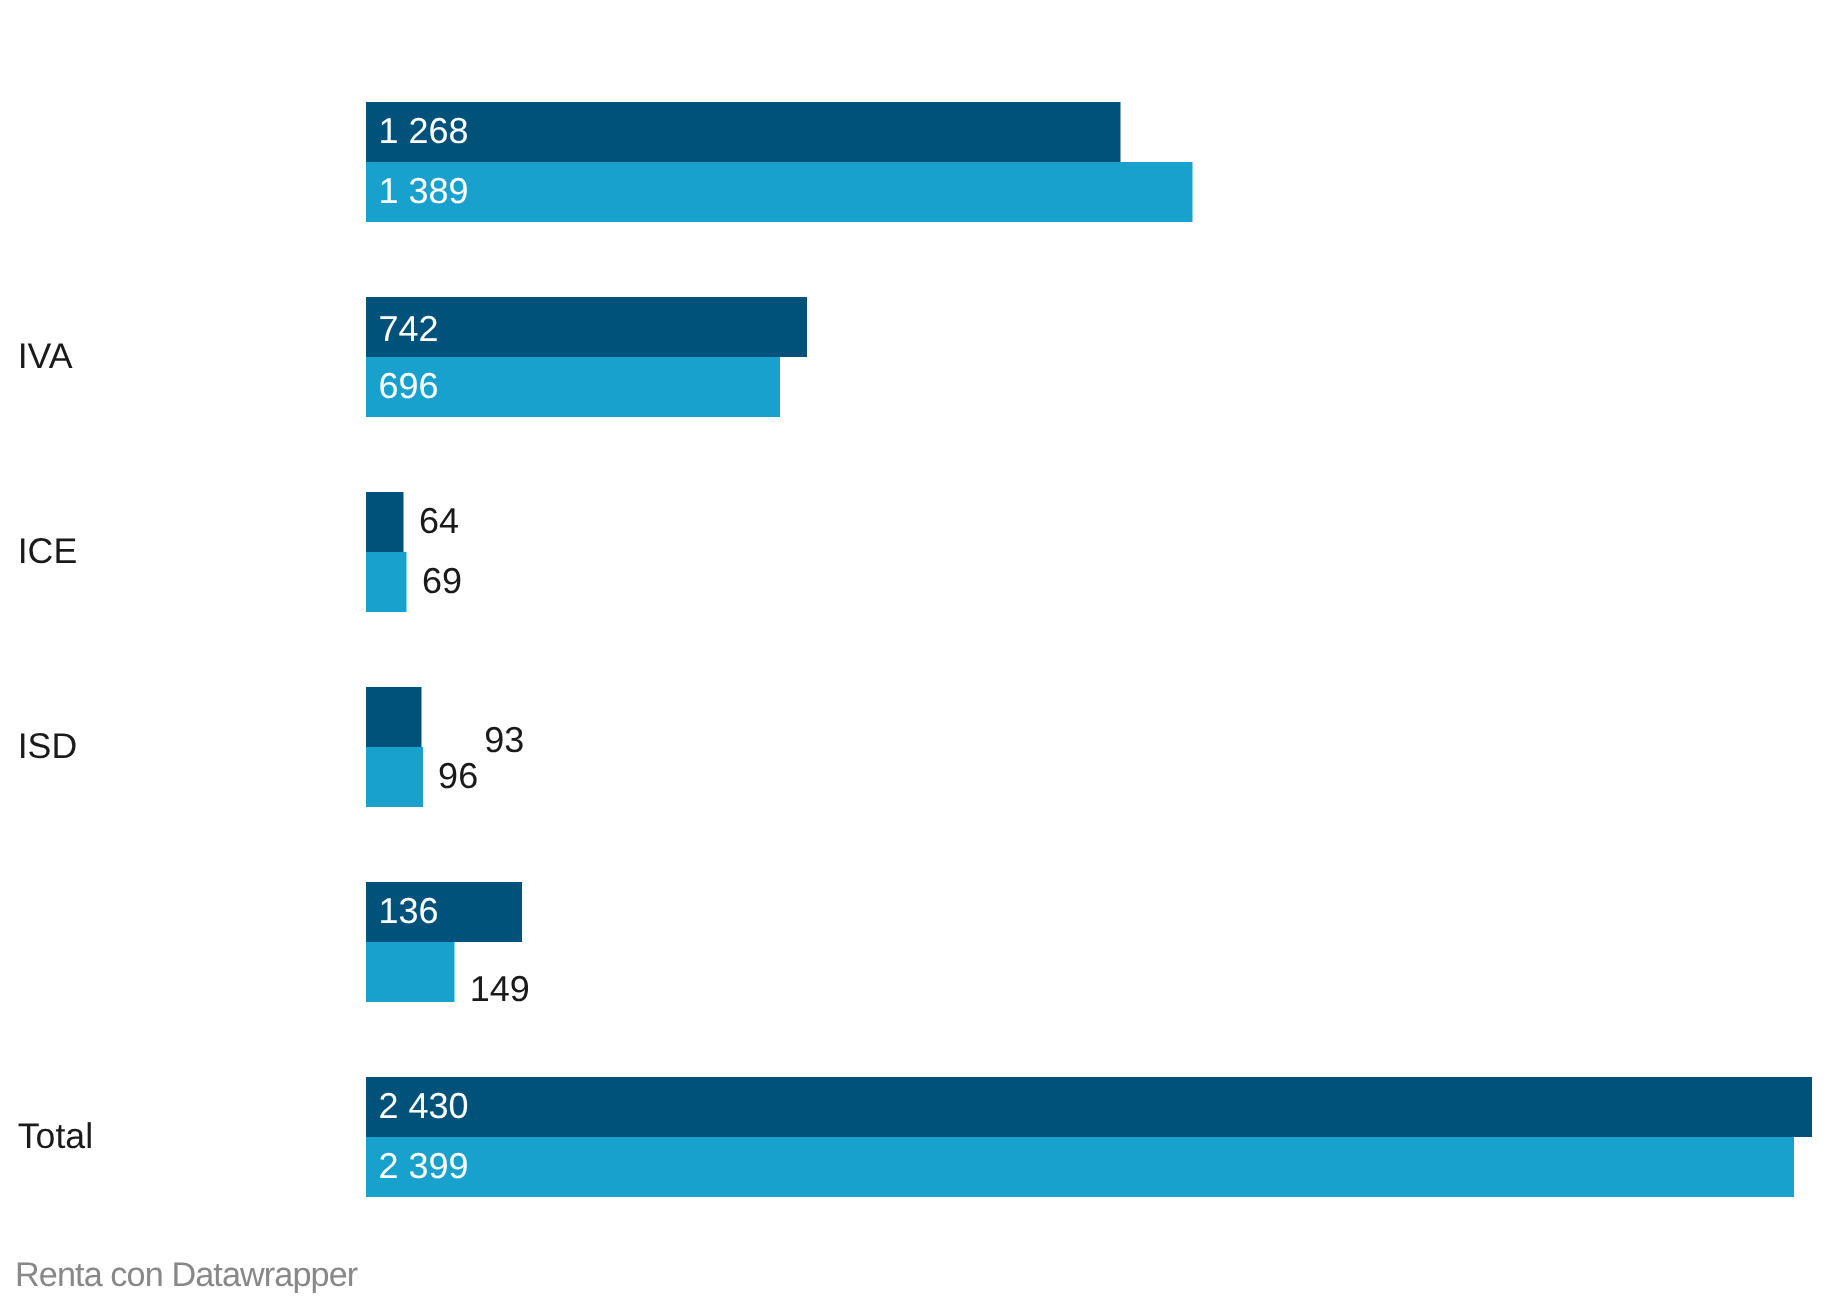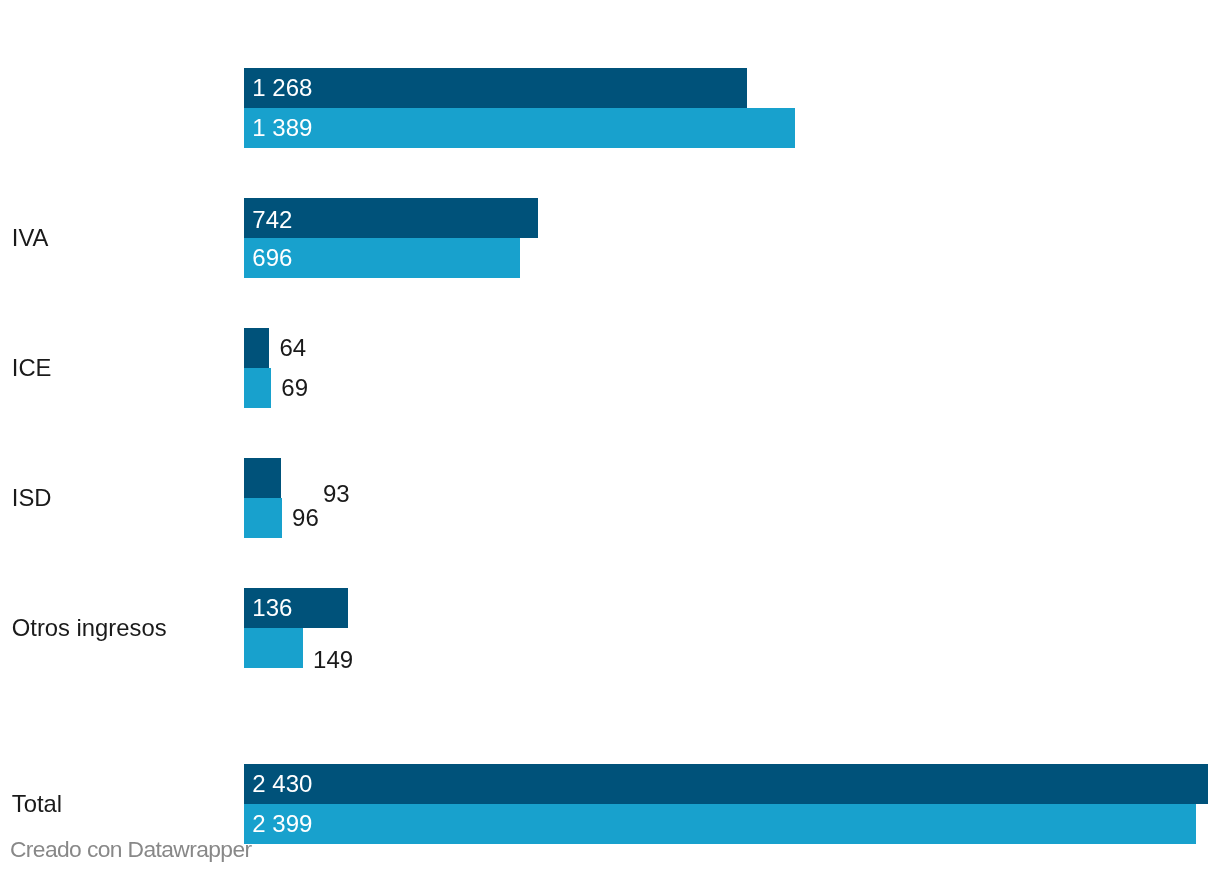--- a/index.html
+++ b/index.html
@@ -64,29 +64,28 @@
         <div class="vlabel outside" style="left: 281.373px; top: 40px;">69</div>
       </div>
       <div class="group" style="top: 458px;">
         <div class="cat-label">ISD</div>
         <div class="bar" style="width: 36.8938px; background: rgb(0, 82, 122); top: 0px;"></div>
         <div class="vlabel outside" style="left: 290.894px; top: 16px; margin-left: 32px;">93</div>
         <div class="bar" style="width: 38.084px; background: rgb(24, 161, 205); top: 40px;"></div>
         <div class="vlabel outside" style="left: 292.084px; top: 40px;">96</div>
       </div>
       <div class="group" style="top: 588px;">
-        <div class="cat-label">Otros ingresos</div>
         <div class="bar" style="width: 104.334px; background: rgb(0, 82, 122); top: 0px;"></div>
         <div class="vlabel inside" style="top: 0px;">136</div>
         <div class="bar" style="width: 59.1095px; background: rgb(24, 161, 205); top: 40px;"></div>
         <div class="vlabel outside" style="left: 313.109px; top: 52px;">149</div>
       </div>
-      <div class="group" style="top: 718px; margin-top: 46px;">
+      <div class="group" style="top: 718px;">
         <div class="cat-label">Total</div>
         <div class="bar" style="width: 964px; background: rgb(0, 82, 122); top: 0px;"></div>
         <div class="vlabel inside" style="top: 0px;">2 430</div>
         <div class="bar" style="width: 951.702px; background: rgb(24, 161, 205); top: 40px;"></div>
         <div class="vlabel inside" style="top: 40px;">2 399</div>
       </div>
     </div>
 
-  <div class="footer">Creado con Datawrapper</div>
+  <div class="footer">Renta con Datawrapper</div>
 </div>
 
 </body></html>

